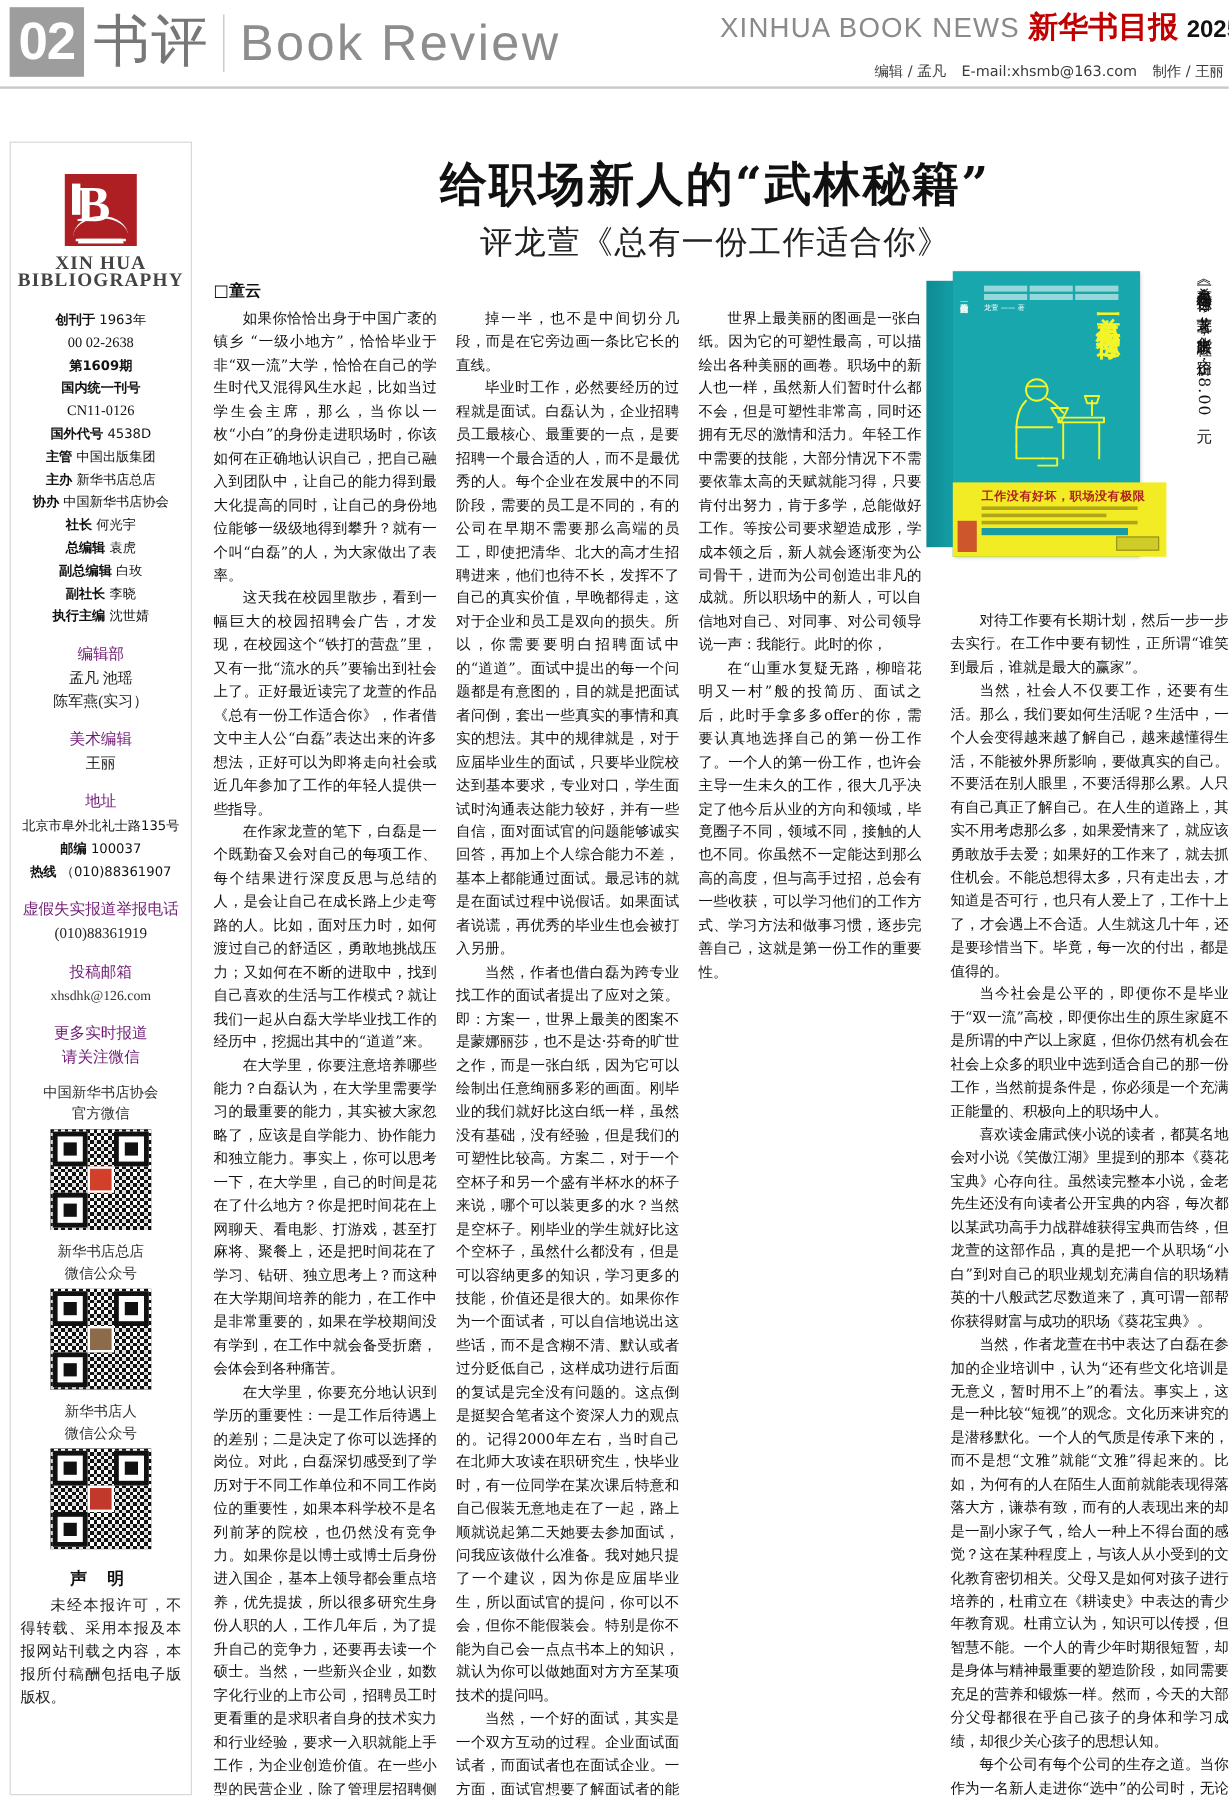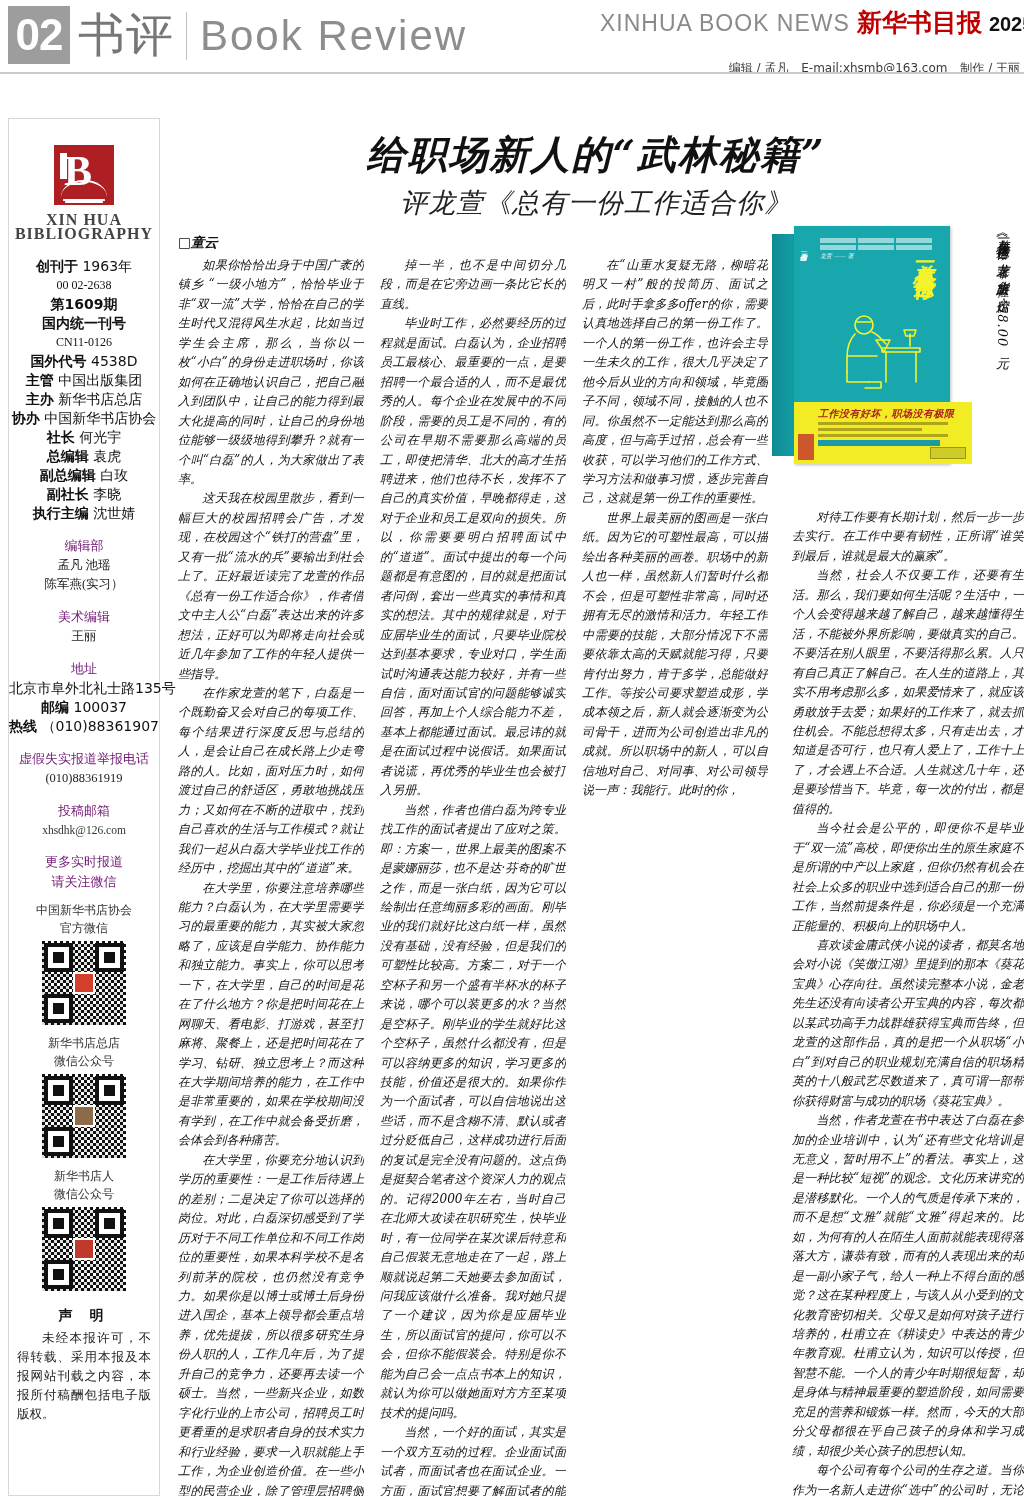--- a/index.html
+++ b/index.html
@@ -50,21 +50,21 @@
   }
   .mh-cn{
     font-family:"DejaVu Sans","Liberation Sans",sans-serif;
     font-size:25px;font-weight:bold;color:#c00000;margin-left:7px;letter-spacing:0px;
   }
   .mh-date{
     font-family:"Liberation Sans","DejaVu Sans",sans-serif;
     font-size:20px;font-weight:bold;color:#111;margin-left:7px;
   }
   .mh-line2{
-    white-space:nowrap;line-height:22px;margin-top:16px;
+    white-space:nowrap;line-height:22px;margin-top:6px;
     font-family:"DejaVu Sans","Liberation Sans",sans-serif;
     font-size:12px;color:#3a3a3a;
   }
   .mh-line2 span{margin-left:9px;}
   .mh-line2 span:first-child{margin-left:0;}
 
   
   .sidebar{
     position:absolute;left:8px;top:118px;width:152px;height:1378px;
     border:1px solid #d8d8d8;background:#fff;
@@ -90,21 +90,21 @@
     box-shadow:0 4px 0 -2px #fff, 0 8px 0 -4px #fff;
   }
   .logo-en{
     margin-top:8px;
     font-family:"Liberation Serif","DejaVu Serif",serif;
     font-size:16px;color:#444;letter-spacing:1px;line-height:14px;font-weight:600;
   }
   .sb-block{margin-top:16px;}
   .sb-row{
     font-family:"DejaVu Sans","Liberation Sans",sans-serif;
-    font-size:14px;line-height:19px;color:#111;
+    font-size:11px;line-height:19px;color:#111;
     white-space:nowrap;
   }
   .sb-row .k{font-weight:bold;}
   .sb-row .v{font-weight:normal;}
   .sb-row.num{font-family:"Liberation Serif","DejaVu Serif",serif;font-size:12px;}
   .sb-gap{height:13px;}
   .sb-head{
     font-family:"DejaVu Sans","Liberation Sans",sans-serif;
     font-size:13px;font-weight:normal;line-height:20px;color:#701a75;
   }
@@ -144,21 +144,21 @@
     font-size:14px;font-weight:bold;letter-spacing:6px;margin-top:16px;color:#111;
   }
   .statement-body{
     font-family:"Liberation Serif","DejaVu Serif",serif;
     font-size:12.5px;line-height:19px;color:#222;text-align:justify;
     padding:4px 8px 0 8px;text-indent:2em;
   }
 
   
   .main{
-    position:absolute;left:176px;top:118px;width:840px;height:1378px;font-style:italic;
+    position:absolute;left:176px;top:118px;width:840px;height:1378px;
   }
   .headline{
     text-align:center;padding-top:10px;
   }
   .hl-main{
     font-family:"DejaVu Serif","Liberation Serif",serif;
     font-size:39px;font-weight:bold;color:#111;letter-spacing:2px;line-height:52px;
   }
   .hl-sub{
     font-family:"DejaVu Serif","Liberation Serif",serif;
@@ -462,22 +462,22 @@
     </div>
 
     <div class="col col2">
       <p>掉一半，也不是中间切分几段，而是在它旁边画一条比它长的直线。</p>
       <p>毕业时工作，必然要经历的过程就是面试。白磊认为，企业招聘员工最核心、最重要的一点，是要招聘一个最合适的人，而不是最优秀的人。每个企业在发展中的不同阶段，需要的员工是不同的，有的公司在早期不需要那么高端的员工，即使把清华、北大的高才生招聘进来，他们也待不长，发挥不了自己的真实价值，早晚都得走，这对于企业和员工是双向的损失。所以，你需要要明白招聘面试中的“道道”。面试中提出的每一个问题都是有意图的，目的就是把面试者问倒，套出一些真实的事情和真实的想法。其中的规律就是，对于应届毕业生的面试，只要毕业院校达到基本要求，专业对口，学生面试时沟通表达能力较好，并有一些自信，面对面试官的问题能够诚实回答，再加上个人综合能力不差，基本上都能通过面试。最忌讳的就是在面试过程中说假话。如果面试者说谎，再优秀的毕业生也会被打入另册。</p>
       <p>当然，作者也借白磊为跨专业找工作的面试者提出了应对之策。即：方案一，世界上最美的图案不是蒙娜丽莎，也不是达·芬奇的旷世之作，而是一张白纸，因为它可以绘制出任意绚丽多彩的画面。刚毕业的我们就好比这白纸一样，虽然没有基础，没有经验，但是我们的可塑性比较高。方案二，对于一个空杯子和另一个盛有半杯水的杯子来说，哪个可以装更多的水？当然是空杯子。刚毕业的学生就好比这个空杯子，虽然什么都没有，但是可以容纳更多的知识，学习更多的技能，价值还是很大的。如果你作为一个面试者，可以自信地说出这些话，而不是含糊不清、默认或者过分贬低自己，这样成功进行后面的复试是完全没有问题的。这点倒是挺契合笔者这个资深人力的观点的。记得2000年左右，当时自己在北师大攻读在职研究生，快毕业时，有一位同学在某次课后特意和自己假装无意地走在了一起，路上顺就说起第二天她要去参加面试，问我应该做什么准备。我对她只提了一个建议，因为你是应届毕业生，所以面试官的提问，你可以不会，但你不能假装会。特别是你不能为自己会一点点书本上的知识，就认为你可以做她面对方方至某项技术的提问吗。</p>
       <p>当然，一个好的面试，其实是一个双方互动的过程。企业面试面试者，而面试者也在面试企业。一方面，面试官想要了解面试者的能力、特长、专业和求职意向；另一方面，面试者可以通过提问的方式来了解公司的情况，了解每个部门具体的工作情况和工作内容，衡量自己是否感兴趣或能否胜任招聘的岗位。</p>
     </div>
 
     <div class="col col3">
+      <p>世界上最美丽的图画是一张白纸。因为它的可塑性最高，可以描绘出各种美丽的画卷。职场中的新人也一样，虽然新人们暂时什么都不会，但是可塑性非常高，同时还拥有无尽的激情和活力。年轻工作中需要的技能，大部分情况下不需要依靠太高的天赋就能习得，只要肯付出努力，肯于多学，总能做好工作。等按公司要求塑造成形，学成本领之后，新人就会逐渐变为公司骨干，进而为公司创造出非凡的成就。所以职场中的新人，可以自信地对自己、对同事、对公司领导说一声：我能行。此时的你，</p>
       <p>在“山重水复疑无路，柳暗花明又一村”般的投简历、面试之后，此时手拿多多offer的你，需要认真地选择自己的第一份工作了。一个人的第一份工作，也许会主导一生未久的工作，很大几乎决定了他今后从业的方向和领域，毕竟圈子不同，领域不同，接触的人也不同。你虽然不一定能达到那么高的高度，但与高手过招，总会有一些收获，可以学习他们的工作方式、学习方法和做事习惯，逐步完善自己，这就是第一份工作的重要性。</p>
-      <p>世界上最美丽的图画是一张白纸。因为它的可塑性最高，可以描绘出各种美丽的画卷。职场中的新人也一样，虽然新人们暂时什么都不会，但是可塑性非常高，同时还拥有无尽的激情和活力。年轻工作中需要的技能，大部分情况下不需要依靠太高的天赋就能习得，只要肯付出努力，肯于多学，总能做好工作。等按公司要求塑造成形，学成本领之后，新人就会逐渐变为公司骨干，进而为公司创造出非凡的成就。所以职场中的新人，可以自信地对自己、对同事、对公司领导说一声：我能行。此时的你，</p>
     </div>
 
     <div class="col col4">
       <div class="spacer"></div>
       <p>对待工作要有长期计划，然后一步一步去实行。在工作中要有韧性，正所谓“谁笑到最后，谁就是最大的赢家”。</p>
       <p>当然，社会人不仅要工作，还要有生活。那么，我们要如何生活呢？生活中，一个人会变得越来越了解自己，越来越懂得生活，不能被外界所影响，要做真实的自己。不要活在别人眼里，不要活得那么累。人只有自己真正了解自己。在人生的道路上，其实不用考虑那么多，如果爱情来了，就应该勇敢放手去爱；如果好的工作来了，就去抓住机会。不能总想得太多，只有走出去，才知道是否可行，也只有人爱上了，工作十上了，才会遇上不合适。人生就这几十年，还是要珍惜当下。毕竟，每一次的付出，都是值得的。</p>
       <p>当今社会是公平的，即便你不是毕业于“双一流”高校，即便你出生的原生家庭不是所谓的中产以上家庭，但你仍然有机会在社会上众多的职业中选到适合自己的那一份工作，当然前提条件是，你必须是一个充满正能量的、积极向上的职场中人。</p>
       <p>喜欢读金庸武侠小说的读者，都莫名地会对小说《笑傲江湖》里提到的那本《葵花宝典》心存向往。虽然读完整本小说，金老先生还没有向读者公开宝典的内容，每次都以某武功高手力战群雄获得宝典而告终，但龙萱的这部作品，真的是把一个从职场“小白”到对自己的职业规划充满自信的职场精英的十八般武艺尽数道来了，真可谓一部帮你获得财富与成功的职场《葵花宝典》。</p>
       <p>当然，作者龙萱在书中表达了白磊在参加的企业培训中，认为“还有些文化培训是无意义，暂时用不上”的看法。事实上，这是一种比较“短视”的观念。文化历来讲究的是潜移默化。一个人的气质是传承下来的，而不是想“文雅”就能“文雅”得起来的。比如，为何有的人在陌生人面前就能表现得落落大方，谦恭有致，而有的人表现出来的却是一副小家子气，给人一种上不得台面的感觉？这在某种程度上，与该人从小受到的文化教育密切相关。父母又是如何对孩子进行培养的，杜甫立在《耕读史》中表达的青少年教育观。杜甫立认为，知识可以传授，但智慧不能。一个人的青少年时期很短暂，却是身体与精神最重要的塑造阶段，如同需要充足的营养和锻炼一样。然而，今天的大部分父母都很在乎自己孩子的身体和学习成绩，却很少关心孩子的思想认知。</p>
       <p>每个公司有每个公司的生存之道。当你作为一名新人走进你“选中”的公司时，无论你是职场“小白”，还是资深“老人”，都会浸泡在新公司的企业文化中，因此，你必须尽快找到自己在公司的“生存之道”。</p>

